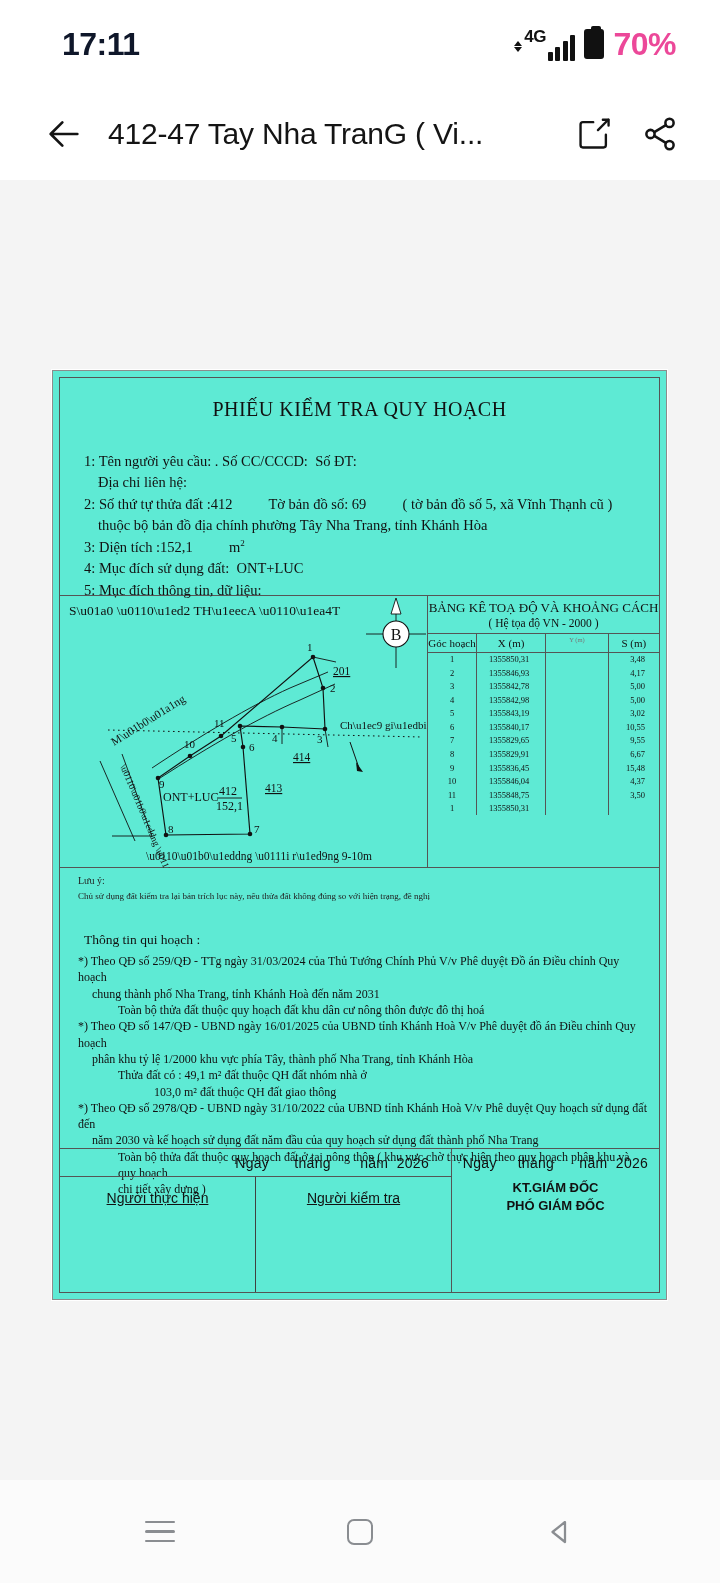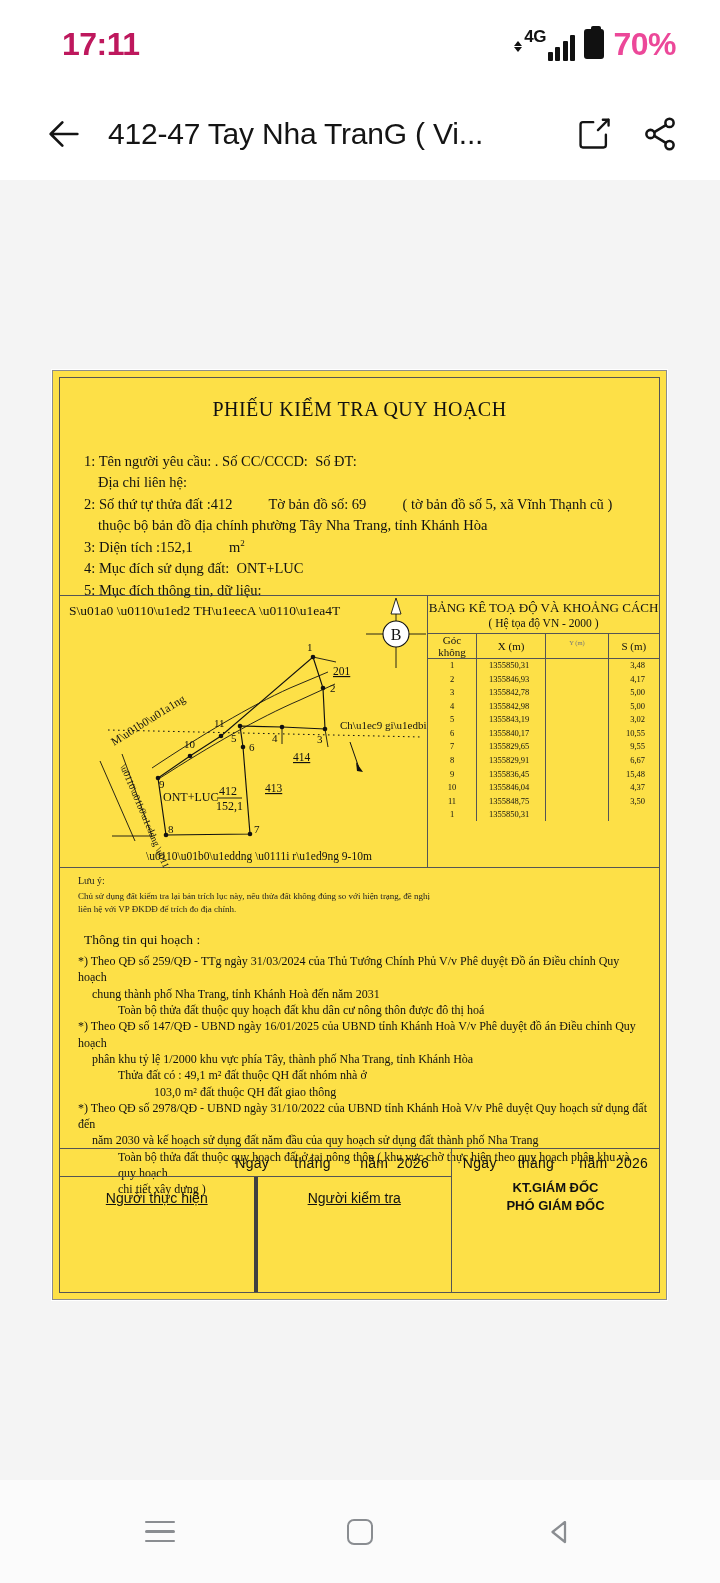--- a/index.html
+++ b/index.html
@@ -10,21 +10,21 @@
     overflow: hidden;
   }
   .screen { position: relative; width: 720px; height: 1583px; background: #ffffff; }
 
   
   .statusbar {
     position: absolute; top: 0; left: 0; width: 720px; height: 88px;
     display: flex; align-items: center; justify-content: space-between;
     padding: 0 44px 0 62px;
   }
-  .clock { font-size: 32px; font-weight: 700; color: #be185d; letter-spacing: -0.5px; }
+  .clock { font-size: 32px; font-weight: 700; color: #0f172a; letter-spacing: -0.5px; }
   .status-right { display: flex; align-items: center; gap: 9px; }
   .net-wrap { display: flex; align-items: flex-end; gap: 2px; }
   .net-updown { display:flex; flex-direction:column; justify-content:center; gap:1px; margin-bottom:9px; }
   .tri-up { width:0;height:0;border-left:4px solid transparent;border-right:4px solid transparent;border-bottom:5px solid #111; }
   .tri-dn { width:0;height:0;border-left:4px solid transparent;border-right:4px solid transparent;border-top:5px solid #111; }
   .g4 { font-size: 17px; font-weight: 800; color:#111; margin-bottom: 14px; letter-spacing:-0.5px;}
   .bars { display: flex; align-items: flex-end; gap: 2.5px; height: 26px; }
   .bars i { display:block; width: 5px; background: #111; border-radius: 1px; }
   .bars i:nth-child(1){height:9px} .bars i:nth-child(2){height:14px}
   .bars i:nth-child(3){height:20px} .bars i:nth-child(4){height:26px}
@@ -46,21 +46,21 @@
 
   
   .viewer {
     position: absolute; top: 180px; left: 0; width: 720px; height: 1300px;
     background: #f4f4f4;
   }
 
   
   .doc {
     position: absolute; left: 52px; top: 370px; width: 615px; height: 930px;
-    background: #fde047; border: 1px solid #8c8c8c;
+    background: #5eead4; border: 1px solid #8c8c8c;
     box-shadow: 0 0 0 1px #ffffff;
     font-family: "Liberation Serif", serif; color: #111; padding-left: 32px;
   }
   .doc-inner { position:absolute; left:6px; top:6px; right:6px; bottom:6px; border:1px solid #555; }
 
   
   .hdr { position:absolute; left:0; top:0; right:0; height:218px; border-bottom:1px solid #555; }
   .doc-title { text-align:center; font-size:20px; letter-spacing:0.5px; margin-top:20px; }
   .hdr-lines { margin: 30px 0 0 24px; font-size: 14.5px; line-height: 1.48; }
   .hdr-lines div { white-space: pre; }
@@ -97,21 +97,21 @@
   .p-i1 { padding-left:14px; } .p-i2 { padding-left:40px; } .p-i3 { padding-left:76px; }
 
   
   .sig { position:absolute; left:0; top:770px; right:0; bottom:0; border-top:1px solid #555; }
   .sig-left { position:absolute; left:0; top:0; width:392px; bottom:0; border-right:1px solid #555; }
   .sig-right { position:absolute; left:392px; top:0; right:0; bottom:0; }
   .sig-dateline { height:28px; border-bottom:1px solid #555; display:flex; align-items:center; justify-content:flex-end; padding-right:22px; }
   .sig-date { font-family:"Liberation Sans", sans-serif; font-size:14px; letter-spacing:0.3px; white-space:pre; }
   .sig-cols { position:absolute; top:28px; left:0; right:0; bottom:0; display:flex; }
   .sig-col { flex:1; position:relative;text-decoration:underline; }
-  .sig-col + .sig-col { border-left:4px solid #404040; }
+  .sig-col + .sig-col { border-left:1px solid #404040; }
   .sig-role { font-family:"Liberation Sans", sans-serif; font-size:14px; text-align:center; padding-top:13px; }
   .sig-right .sig-dateline { justify-content:center; padding-right:0; border-bottom:none; }
   .sig-right-body { text-align:center; font-family:"Liberation Sans", sans-serif; font-size:13px; font-weight:700; line-height:1.35; margin-top:2px; }
 
   
   .navbar {
     position: absolute; bottom: 0; left: 0; width: 720px; height: 103px;
     background: #fbfbfb; display: flex; align-items: center; justify-content: space-around;
     padding: 0 60px;
   }
@@ -275,21 +275,21 @@
         </div>
 
         <div class="tablebox">
           <div class="tb-title">
             <div>BẢNG KÊ TOẠ ĐỘ VÀ KHOẢNG CÁCH</div>
             <div class="sub">( Hệ tọa độ VN - 2000 )</div>
           </div>
           <table class="coord-table">
             <thead>
               <tr>
-                <th class="col-g">Góc không</th>
+                <th class="col-g">Góc hoạch</th>
                 <th class="col-x">X (m)</th>
                 <th class="col-y"><span class="ycol-lbl">Y (m)</span></th>
                 <th class="col-s">S (m)</th>
               </tr>
             </thead>
             <tbody>
                 <tr>
                   <td>1</td>
                   <td class="cx">1355850,31</td>
                   <td></td>
@@ -363,21 +363,20 @@
                 </tr>
               </tbody>
           </table>
         </div>
       </div>
 
       <div class="notes">
         <div class="notes-in">
           <div class="t">Lưu ý:</div>
           <div>Chủ sử dụng đất kiểm tra lại bản trích lục này, nếu thửa đất không đúng so với hiện trạng, đề nghị</div>
-          <div>liên hệ với VP ĐKDĐ để trích đo địa chính.</div>
         </div>
       </div>
 
       <div class="plan">
         <div class="plan-in">
           <div class="plan-title">Thông tin qui hoạch :</div>
           <p>*) Theo QĐ số 259/QĐ - TTg ngày 31/03/2024 của Thủ Tướng Chính Phủ V/v Phê duyệt Đồ án Điều chỉnh Quy hoạch</p>
           <p class="p-i1">chung thành phố Nha Trang, tỉnh Khánh Hoà đến năm 2031</p>
           <p class="p-i2">Toàn bộ thửa đất thuộc quy hoạch đất khu dân cư nông thôn được đô thị hoá</p>
           <p>*) Theo QĐ số 147/QĐ - UBND ngày 16/01/2025 của UBND tỉnh Khánh Hoà V/v Phê duyệt đồ án Điều chỉnh Quy hoạch</p>

